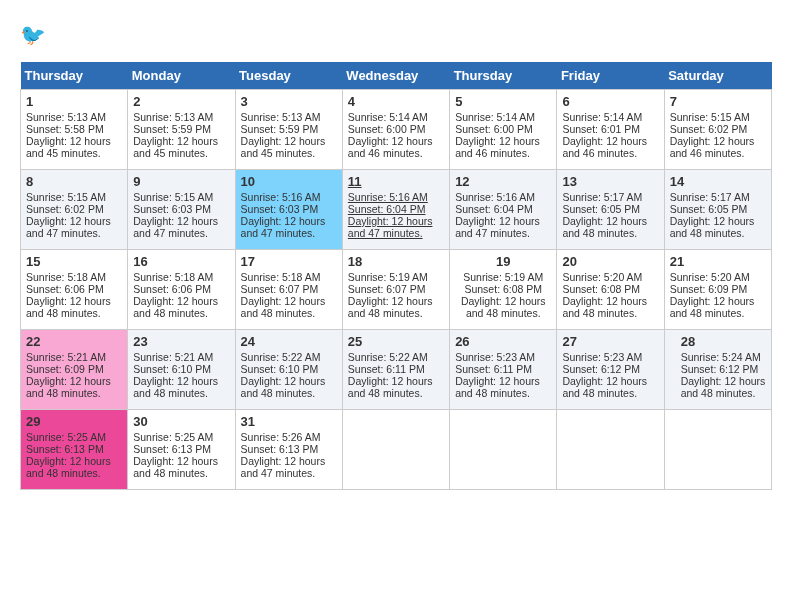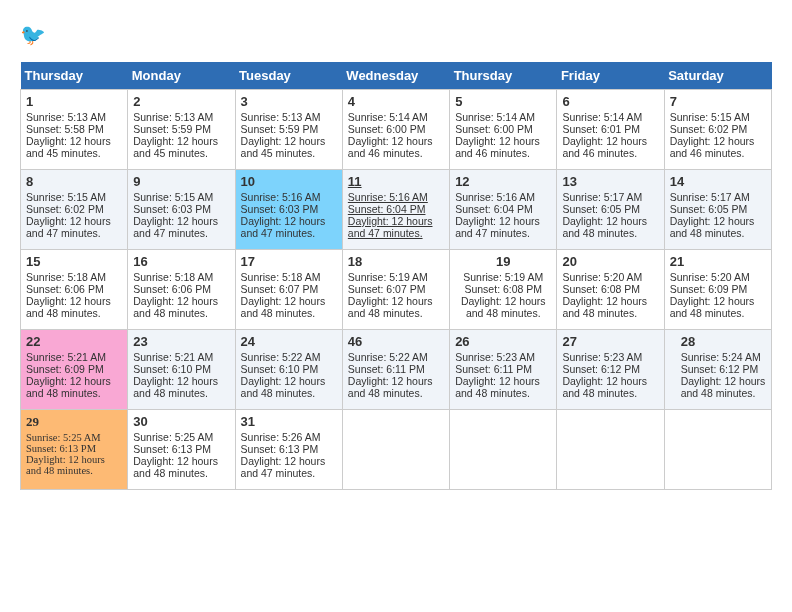--- a/index.html
+++ b/index.html
@@ -260,21 +260,21 @@
           <div>Sunset: 6:10 PM</div>
           <div>Daylight: 12 hours and 48 minutes.</div>
         </td>
         <td style="background-color: rgb(240, 244, 249);">
           <span class="day-num">24</span>
           <div>Sunrise: 5:22 AM</div>
           <div>Sunset: 6:10 PM</div>
           <div>Daylight: 12 hours and 48 minutes.</div>
         </td>
         <td style="background-color: rgb(240, 244, 249);">
-          <span class="day-num">46</span>
+          <span class="day-num">25</span>
           <div>Sunrise: 5:22 AM</div>
           <div>Sunset: 6:11 PM</div>
           <div>Daylight: 12 hours and 48 minutes.</div>
         </td>
         <td style="background-color: rgb(240, 244, 249);">
           <span class="day-num">26</span>
           <div>Sunrise: 5:23 AM</div>
           <div>Sunset: 6:11 PM</div>
           <div>Daylight: 12 hours and 48 minutes.</div>
         </td>
@@ -285,21 +285,21 @@
           <div>Daylight: 12 hours and 48 minutes.</div>
         </td>
         <td style="background-color: rgb(240, 244, 249); padding-left: 16px;">
           <span class="day-num">28</span>
           <div>Sunrise: 5:24 AM</div>
           <div>Sunset: 6:12 PM</div>
           <div>Daylight: 12 hours and 48 minutes.</div>
         </td>
       </tr>
       <tr>
-        <td style="background-color: #fdba74; font-family: Liberation Serif, serif;">
+        <td style="background-color: #ec4899;">
           <span class="day-num">29</span>
           <div>Sunrise: 5:25 AM</div>
           <div>Sunset: 6:13 PM</div>
           <div>Daylight: 12 hours and 48 minutes.</div>
         </td>
         <td style="background-color: rgb(255, 255, 255);">
           <span class="day-num">30</span>
           <div>Sunrise: 5:25 AM</div>
           <div>Sunset: 6:13 PM</div>
           <div>Daylight: 12 hours and 48 minutes.</div>

